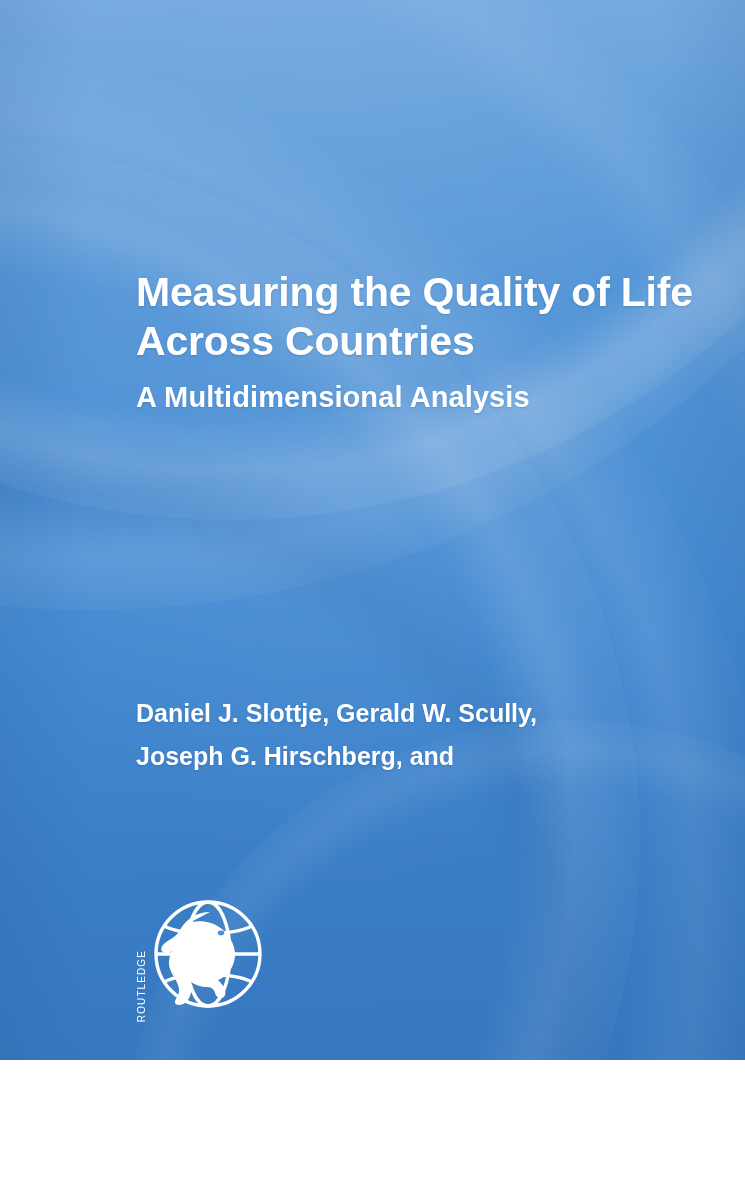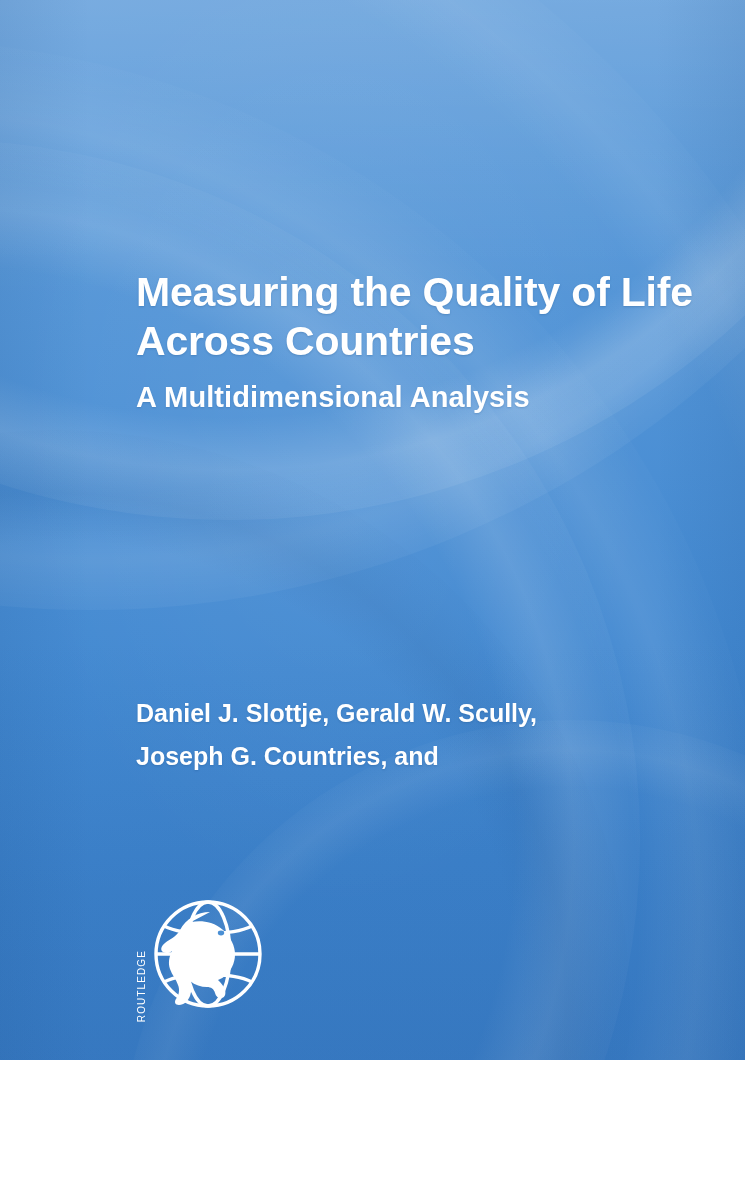--- a/index.html
+++ b/index.html
@@ -169,21 +169,21 @@
 
   <div class="text-layer">
 
     <div class="title-block">
       <h1 class="title">Measuring the Quality of Life Across Countries</h1>
       <h2 class="subtitle">A Multidimensional Analysis</h2>
     </div>
 
     <div class="authors">
       <div>Daniel J. Slottje, Gerald W. Scully,</div>
-      <div>Joseph G. Countries, and</div>
+      <div>Joseph G. Hirschberg, and</div>
     </div>
 
     <div class="logo">
       <svg width="128" height="132" viewBox="0 0 128 132" aria-hidden="true">
         <g fill="none" stroke="#ffffff" stroke-width="3.4">
 
           <circle cx="72" cy="66" r="52"></circle>
 
           <ellipse cx="72" cy="66" rx="22" ry="52"></ellipse>
           <line x1="20" y1="66" x2="124" y2="66"></line>

